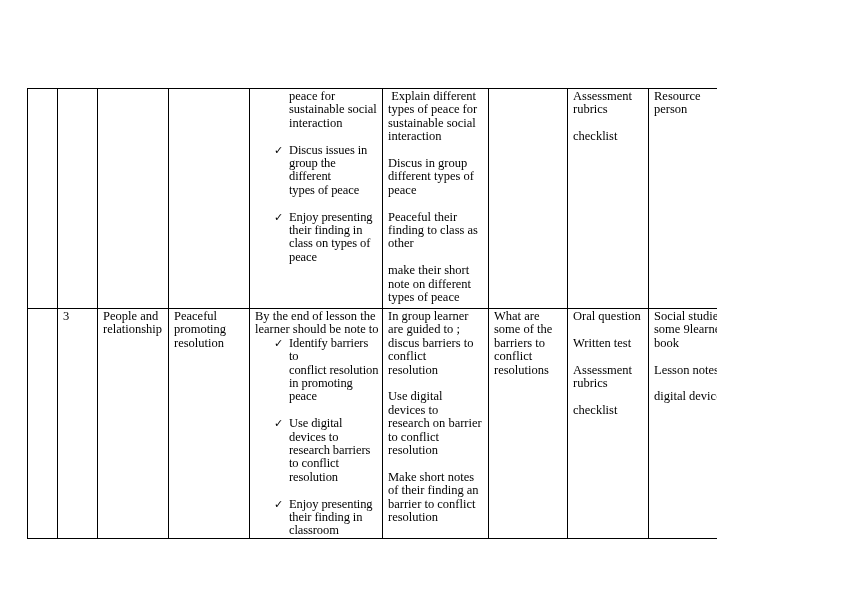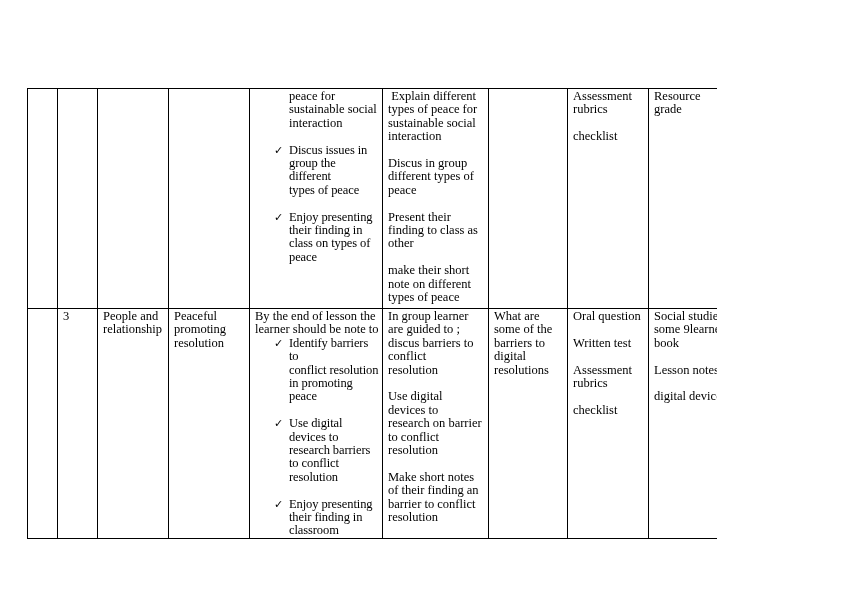--- a/index.html
+++ b/index.html
@@ -113,40 +113,40 @@
       <td>
             <div class="pre"> Explain different
 types of peace for
 sustainable social
 interaction
 
 Discus in group
 different types of
 peace
 
-Present their
+Peaceful their
 finding to class as
 other
 
 make their short
 note on different
 types of peace</div>
           </td>
       <td>
             <div class="pre"></div>
           </td>
       <td>
             <div class="pre">Assessment
 rubrics
 
 checklist</div>
           </td>
       <td>
             <div class="pre">Resource
-grade</div>
+person</div>
           </td>
       <td>
             <div class="pre"></div>
           </td>
     </tr>
 
     <tr class="row-2">
       <td>
             <div class="pre"></div>
           </td>
@@ -202,21 +202,21 @@
 
 Make short notes
 of their finding an
 barrier to conflict
 resolution</div>
           </td>
       <td>
             <div class="pre">What are
 some of the
 barriers to
-digital
+conflict
 resolutions</div>
           </td>
       <td>
             <div class="pre">Oral question
 
 Written test
 
 Assessment
 rubrics
 

